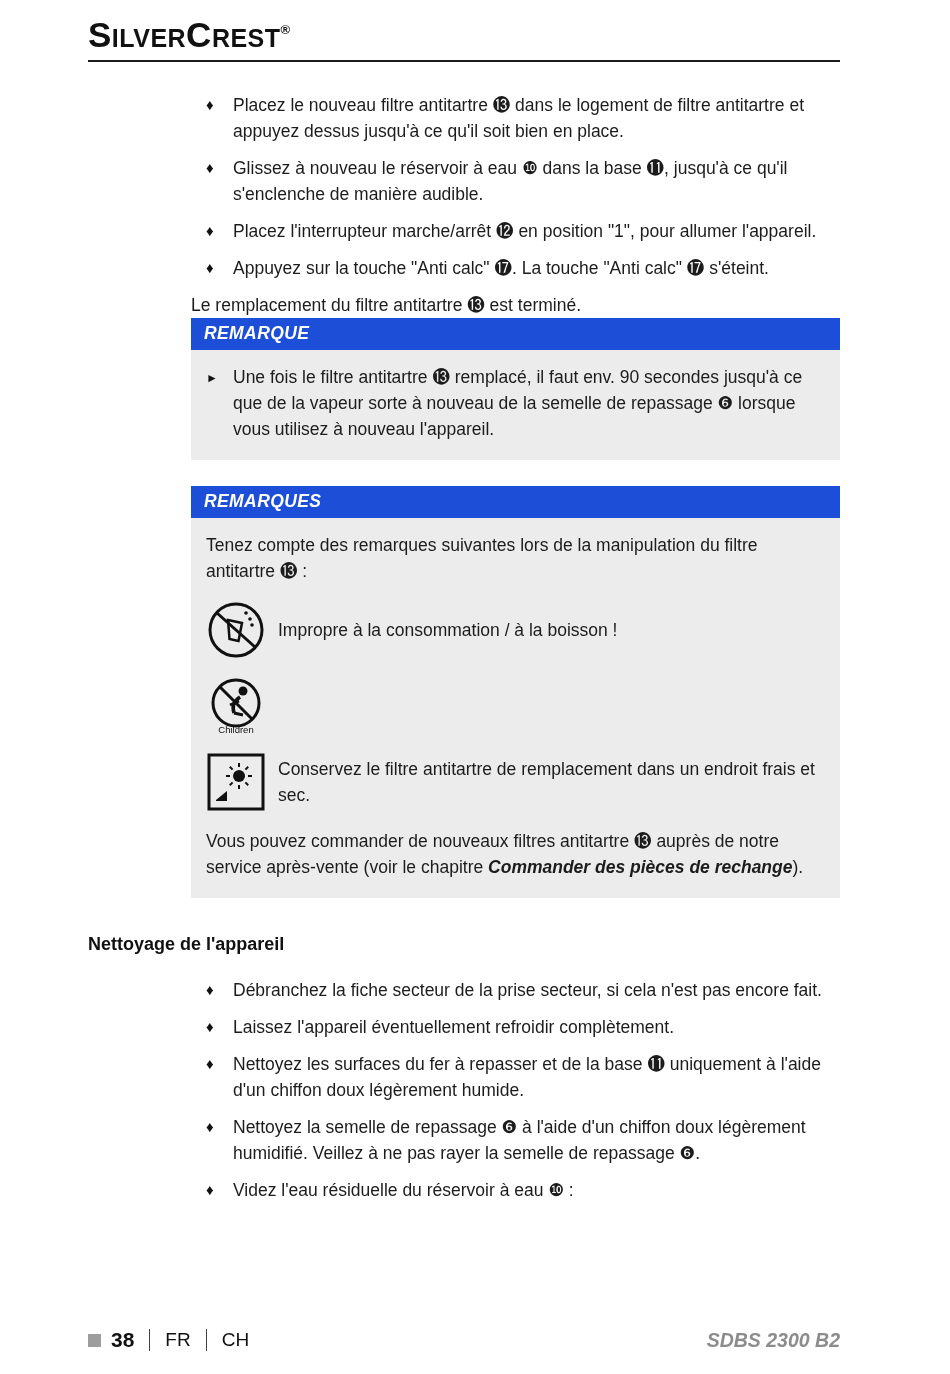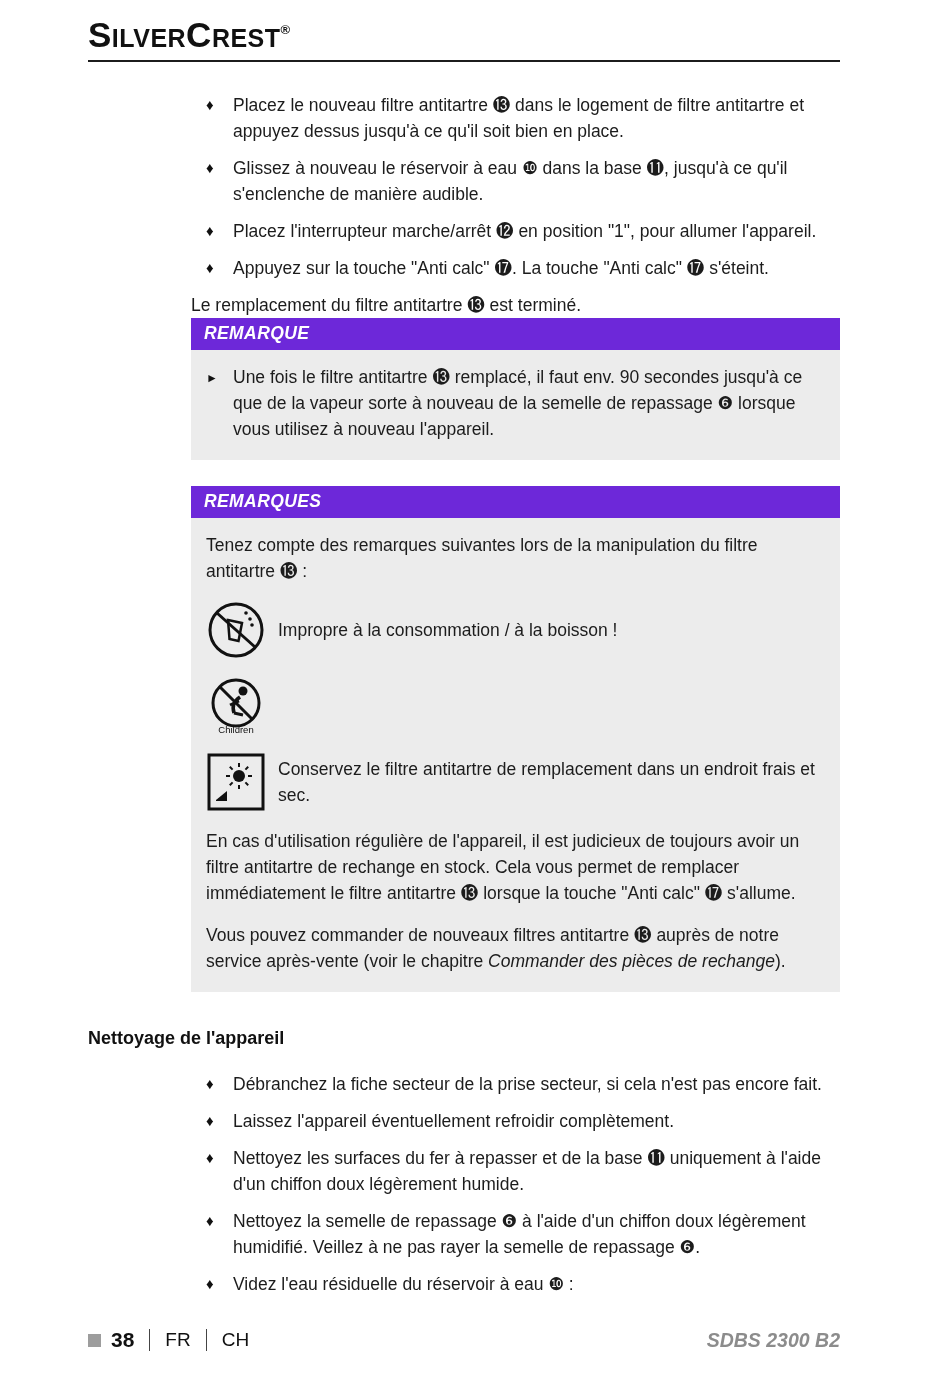--- a/index.html
+++ b/index.html
@@ -40,41 +40,41 @@
     line-height: 26px;
     color: #111;
   }
   .bullet-text, p.body-text { font-size: 17.5px; line-height: 26px; margin: 0; }
   .bullet-text { flex: 1; }
 
   .completion { margin: 16px 0 24px 0; }
 
   .notice { margin-bottom: 26px; }
   .notice-header {
-    background: #6d28d9;
+    background: #1d4ed8;
     color: #ffffff;
     font-weight: bold;
     font-style: italic;
     font-size: 17.5px;
     letter-spacing: 0.4px;
     padding: 5px 13px 6px 13px;
   }
   .notice-body {
     background: #ececec;
     padding: 14px 18px 18px 15px;
   }
   .arrow-row { display: flex; }
   .arrow { flex: 0 0 27px; font-size: 12px; line-height: 26px; padding-top: 1px; color: #111; }
 
   .warning-row { display: flex; align-items: center; margin: 16px 0 16px 0; }
   .warning-icon { flex: 0 0 60px; height: 60px; margin-right: 12px; }
   .warning-row.tall { align-items: center; }
 
   .notice-body .spaced { margin-top: 16px; }
-  .chapter-ref { font-weight: normal; font-style: italic; }
+  .chapter-ref { font-weight: bold; font-style: italic; }
 
   .section-title {
     font-size: 18px;
     font-weight: bold;
     margin: 36px 0 22px 0;
     color: #111;
   }
 
   
   footer {
@@ -187,21 +187,20 @@
                   <line x1="26.6" y1="17.6" x2="23.8" y2="14.8"></line>
                   <line x1="33" y1="15" x2="33" y2="11"></line>
                   <line x1="39.4" y1="17.6" x2="42.2" y2="14.8"></line>
                 </g>
                 <path d="M10 48 l11 -9 v10 h-11 z" fill="#111"></path>
               </svg>
             </span>
             <p class="body-text">Conservez le filtre antitartre de remplacement dans un endroit frais et sec.</p>
           </div>
 
-          <p class="body-text spaced">En cas d'utilisation régulière de l'appareil, il est judicieux de toujours avoir un filtre antitartre de rechange en stock. Cela vous permet de remplacer immédiatement le filtre antitartre ⓭ lorsque la touche "Anti calc" ⓱ s'allume.</p>
 
           <p class="body-text spaced"><span>Vous pouvez commander de nouveaux filtres antitartre ⓭ auprès de notre service après-vente (voir le chapitre </span><span class="chapter-ref">Commander des pièces de rechange</span><span>).</span></p>
 
         </div>
       </aside>
 
     </div>
 
     <h1 class="section-title">Nettoyage de l'appareil</h1>
 

